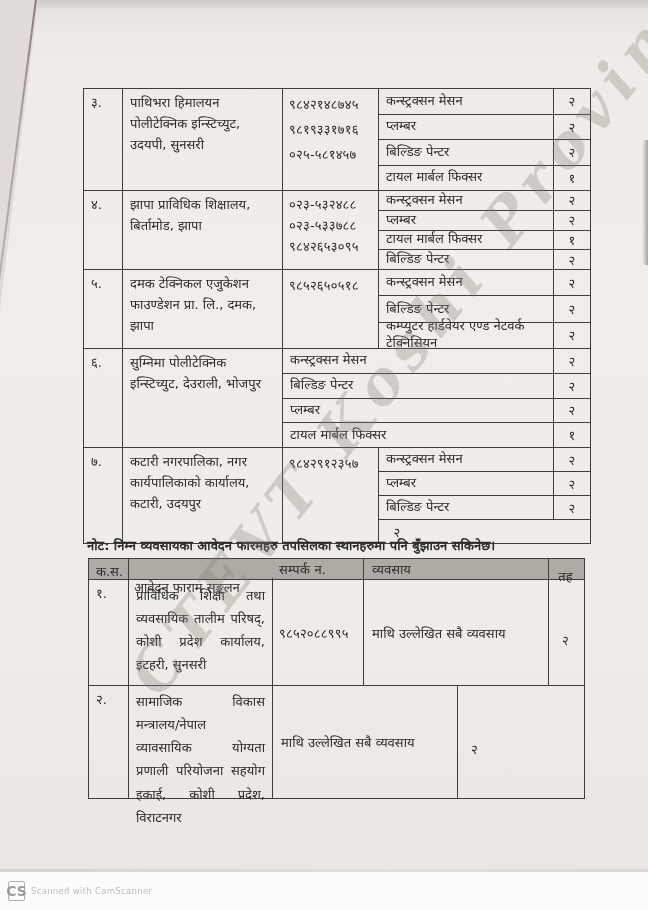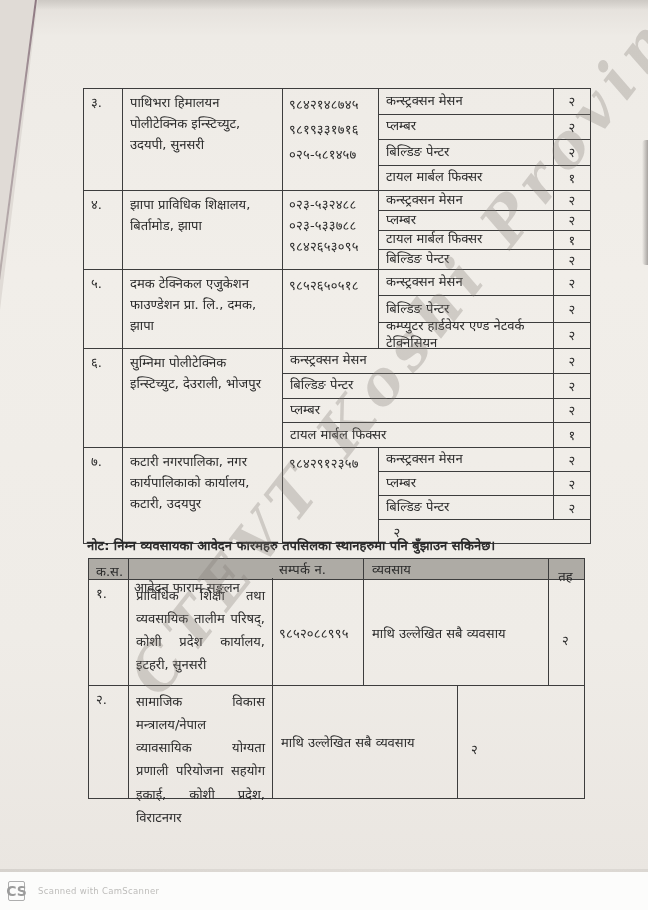--- a/index.html
+++ b/index.html
@@ -73,21 +73,21 @@
   .c2-sn   { width:40px;  padding:4px 3px 0 7px; }
   .c2-org  { width:144px; padding:4px 7px; text-align:justify; line-height:1.78; }
   .c2-phone{ width:91px;  display:flex; align-items:center; padding-left:6px; letter-spacing:.2px; }
   .c2-biz  { width:185px; display:flex; align-items:center; padding-left:8px; }
   .c2-lvl  { width:33px; display:flex; align-items:center; justify-content:center; border-right:none;margin-top:14px; }
 
   
   .cs-badge { position:absolute; left:8px; bottom:9px; display:flex; align-items:center; gap:6px; z-index:4; }
   .cs-logo { width:17px; height:20px; border:1.6px solid #aeaeae; border-radius:2px;
     color:#9b9b9b; font-size:14px; font-weight:bold; display:flex; align-items:center; justify-content:center; }
-  .cs-text { font-size:8.5px; color:#bdbcba; letter-spacing:.3px;margin-left:7px; }
+  .cs-text { font-size:8.5px; color:#bdbcba; letter-spacing:.3px; }
 </style>
 </head>
 <body>
 
 <div class="scan-page">
 
   <div class="edge-top"></div>
   <div class="corner-shade"></div>
   <div class="corner-line"></div>
   <div class="edge-right-smudge"></div>

